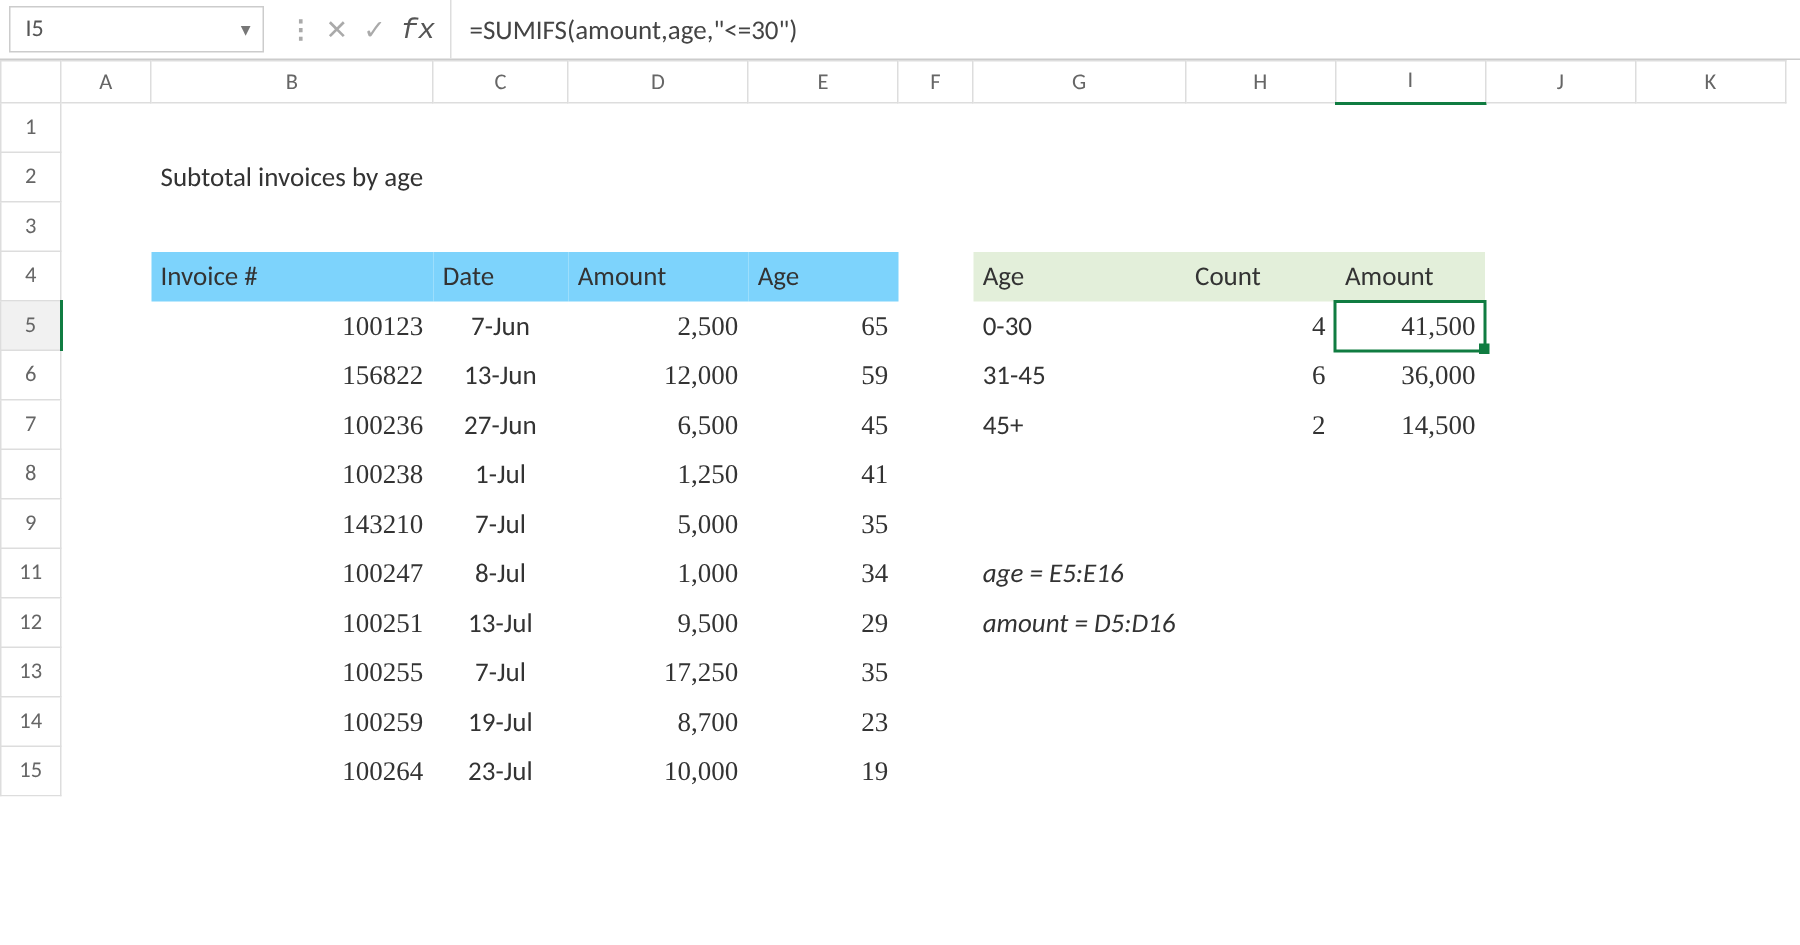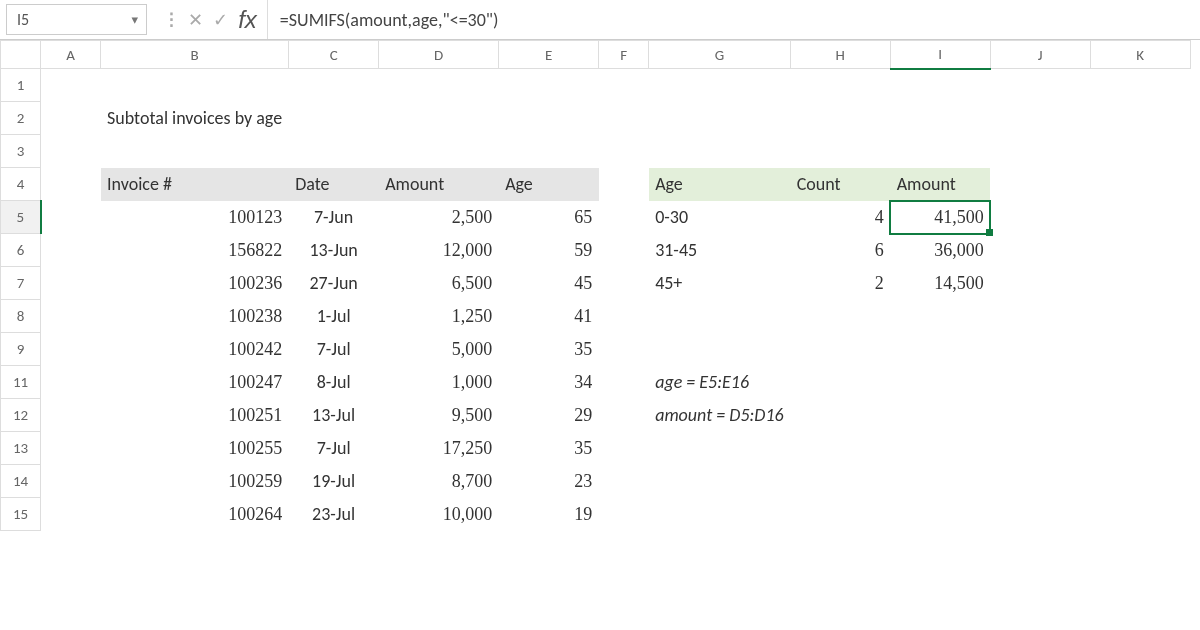--- a/index.html
+++ b/index.html
@@ -15,21 +15,21 @@
     display: flex;
     align-items: stretch;
     height: 40px;
     border-bottom: 1px solid #ccc;
     background: #fff;
   }
   .name-box {
     display: flex;
     align-items: center;
     justify-content: space-between;
-    width: 141px;
+    width: 170px;
     border: 1px solid #ccc;
     margin: 4px 6px;
     padding: 0 8px 0 10px;
     background: #fff;
     font-size: 16px;
     color: #555;
   }
   .name-box .chev { color: #777; font-size: 13px; }
   .fb-sep {
     display: flex;
@@ -37,22 +37,22 @@
     gap: 10px;
     padding: 0 10px;
     color: #888;
     font-size: 17px;
   }
   .fb-sep .dots { color: #aaa; font-weight: bold; letter-spacing: -2px;}
   .fb-sep .x { color: #aaa; font-size: 18px; }
   .fb-sep .chk { color: #aaa; font-size: 18px; }
   .fx {
     font-style: italic;
-    font-family: Liberation Sans, sans-serif;
-    font-size: 24px;
+    font-family: Liberation Mono, monospace;
+    font-size: 19px;
     color: #555;
   }
   .formula-input {
     flex: 1;
     display: flex;
     align-items: center;
     border-left: 1px solid #ddd;
     padding-left: 12px;
     font-size: 18px;
     color: #444;
@@ -83,21 +83,21 @@
     font-size: 18px;
     color: #333;
   }
   .title-cell {
     font-weight: normal;
     font-size: 21px;
     color: #222;
     white-space: nowrap;
   }
   .tbl-hdr {
-    background: #e5e5e5;
+    background: #7dd3fc;
     color: #333;
     text-align: left;
     font-weight: normal;
     padding-left: 6px;
   }
   .tbl-hdr2 {
     background: #e3efda;
     color: #333;
     text-align: left;
     font-weight: normal;
@@ -273,21 +273,21 @@
           <td class="cell"></td>
           <td class="cell"></td>
           <td class="cell"></td>
           <td class="cell"></td>
           <td class="cell"></td>
           <td class="cell"></td>
         </tr>
         <tr>
           <th class="rowhdr">9</th>
           <td class="cell"></td>
-          <td class="cell tbl num">100242</td>
+          <td class="cell tbl num">143210</td>
           <td class="cell tbl ctr">7-Jul</td>
           <td class="cell tbl num">5,000</td>
           <td class="cell tbl num">35</td>
           <td class="cell"></td>
           <td class="cell"></td>
           <td class="cell"></td>
           <td class="cell"></td>
           <td class="cell"></td>
           <td class="cell"></td>
         </tr>

